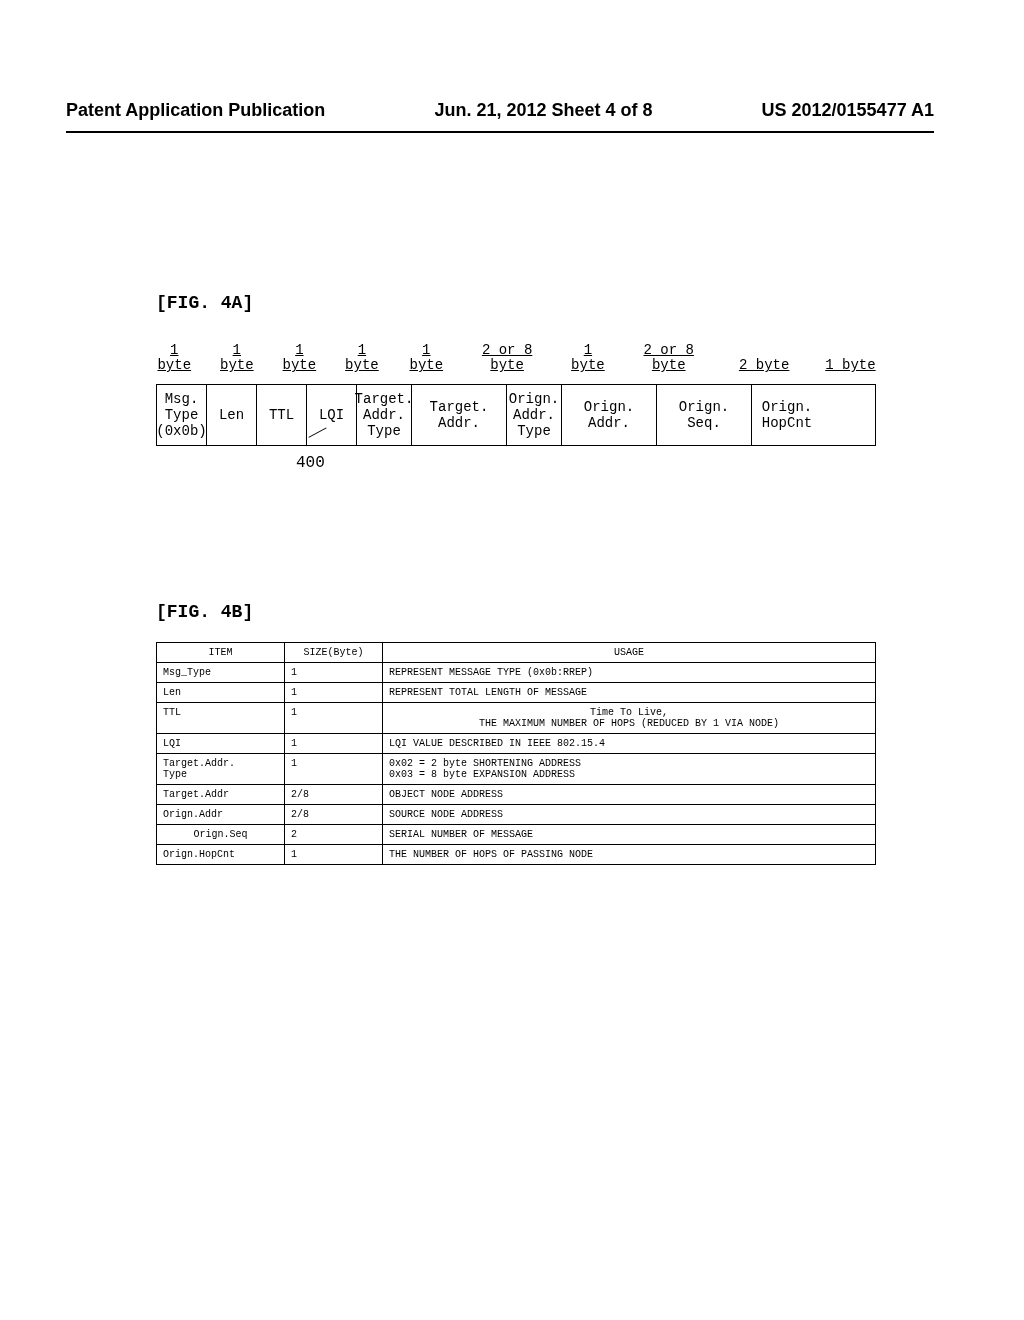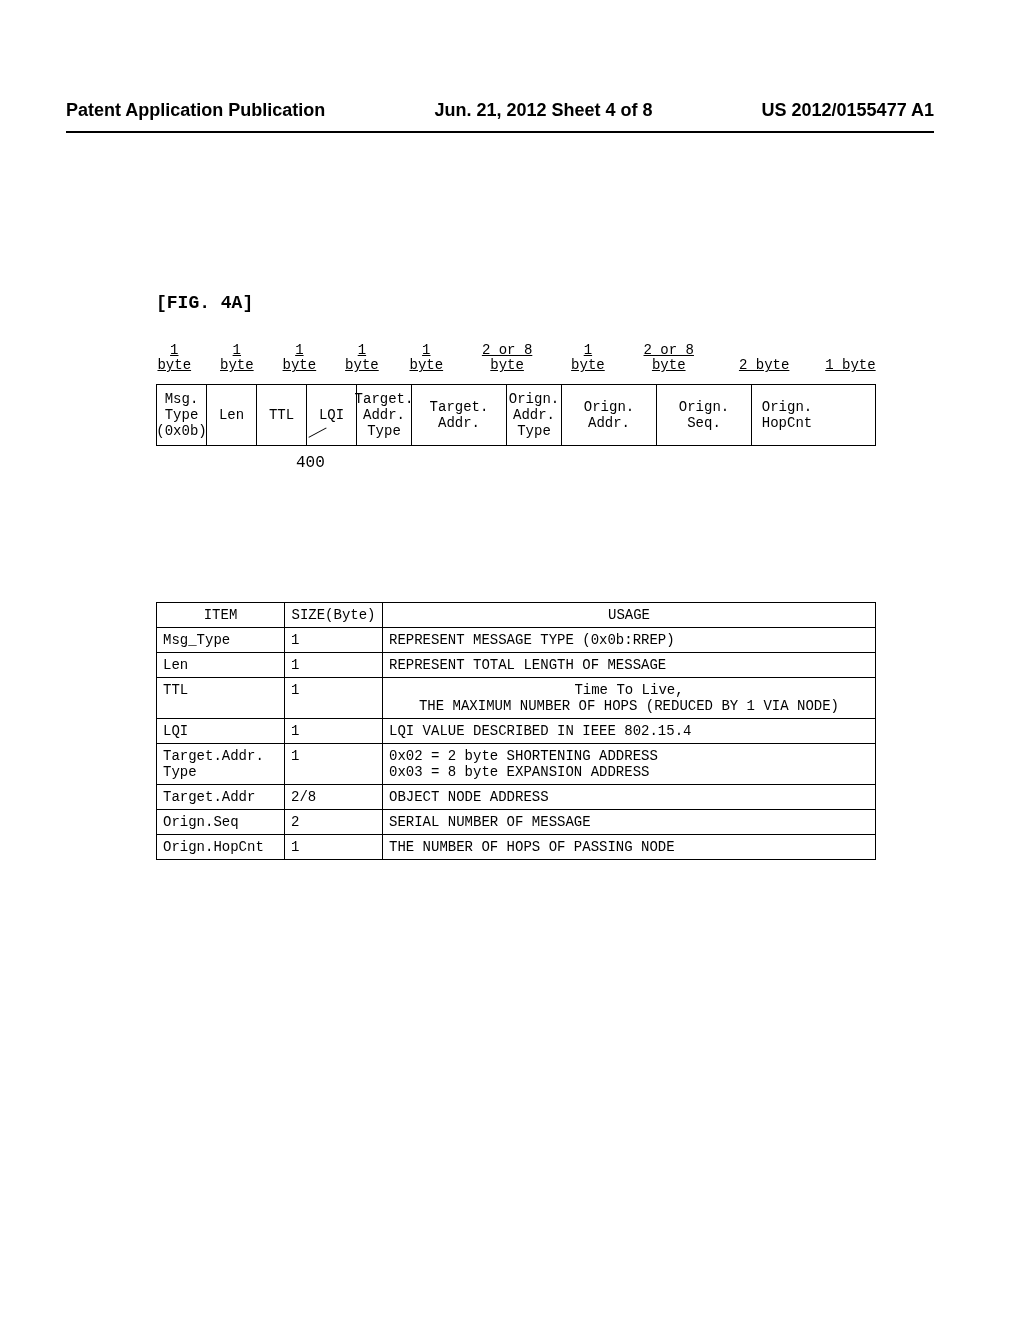--- a/index.html
+++ b/index.html
@@ -117,21 +117,21 @@
     transform-origin: left center;
   }
 
   
   .fig4b-area { margin: 130px 0 0 0; }
   .fig4b-label { margin-left: 90px; }
   .table4b {
     margin: 20px 0 0 90px;
     border-collapse: collapse;
     font-family: "Courier New", monospace;
-    font-size: 14px;
+    font-size: 10px;
     width: 720px;
   }
   .table4b th, .table4b td {
     border: 1px solid #000;
     padding: 4px 6px;
     vertical-align: top;
     text-align: left;
   }
   .table4b th { text-align: center; font-weight: normal; }
   .col-item  { width: 115px; }
@@ -188,20 +188,21 @@
       <div class="c9">Orign.
 Seq.</div>
       <div class="c10">Orign.
 HopCnt</div>
     </div>
 
     <div class="ref400">400</div>
   </div>
 
   <div class="fig4b-area">
+    <div class="fig-label fig4b-label">[FIG. 4B]</div>
 
     <table class="table4b">
       <thead>
         <tr>
           <th class="col-item">ITEM</th>
           <th class="col-size">SIZE(Byte)</th>
           <th class="col-usage">USAGE</th>
         </tr>
       </thead>
       <tbody id="t4b-body">
@@ -232,21 +233,26 @@
             <td class="col-size">1</td>
             <td class="col-usage" style="white-space: pre-line;">0x02 = 2 byte SHORTENING ADDRESS
 0x03 = 8 byte EXPANSION ADDRESS</td>
           </tr>
           <tr>
             <td class="col-item" style="white-space: pre-line;">Target.Addr</td>
             <td class="col-size">2/8</td>
             <td class="col-usage" style="white-space: pre-line;">OBJECT NODE ADDRESS</td>
           </tr>
           <tr>
-            <td class="col-item" style="white-space: pre-line;">Orign.Seq</td>
+            <td class="col-item" style="white-space: pre-line;">Orign.Addr</td>
+            <td class="col-size">2/8</td>
+            <td class="col-usage" style="white-space: pre-line;">SOURCE NODE ADDRESS</td>
+          </tr>
+          <tr>
+            <td class="col-item" style="white-space: pre-line; text-align: center;">Orign.Seq</td>
             <td class="col-size">2</td>
             <td class="col-usage" style="white-space: pre-line;">SERIAL NUMBER OF MESSAGE</td>
           </tr>
           <tr>
             <td class="col-item" style="white-space: pre-line;">Orign.HopCnt</td>
             <td class="col-size">1</td>
             <td class="col-usage" style="white-space: pre-line;">THE NUMBER OF HOPS OF PASSING NODE</td>
           </tr>
         </tbody>
     </table>

